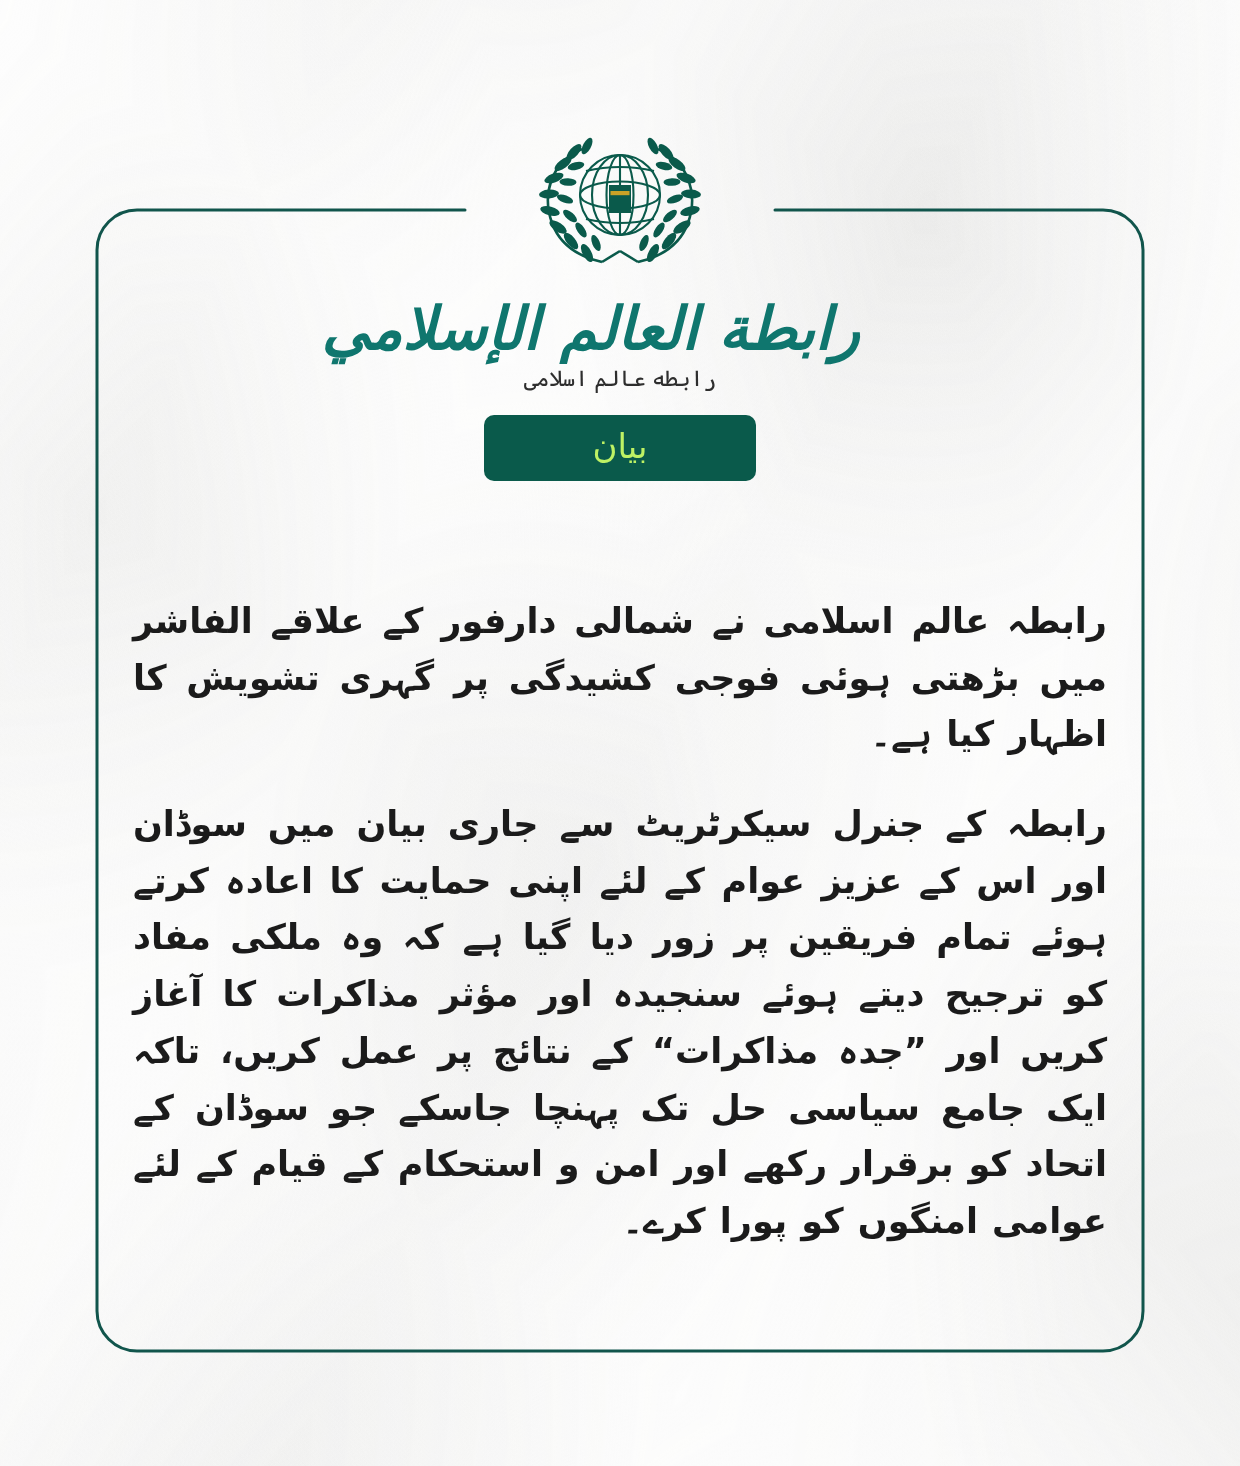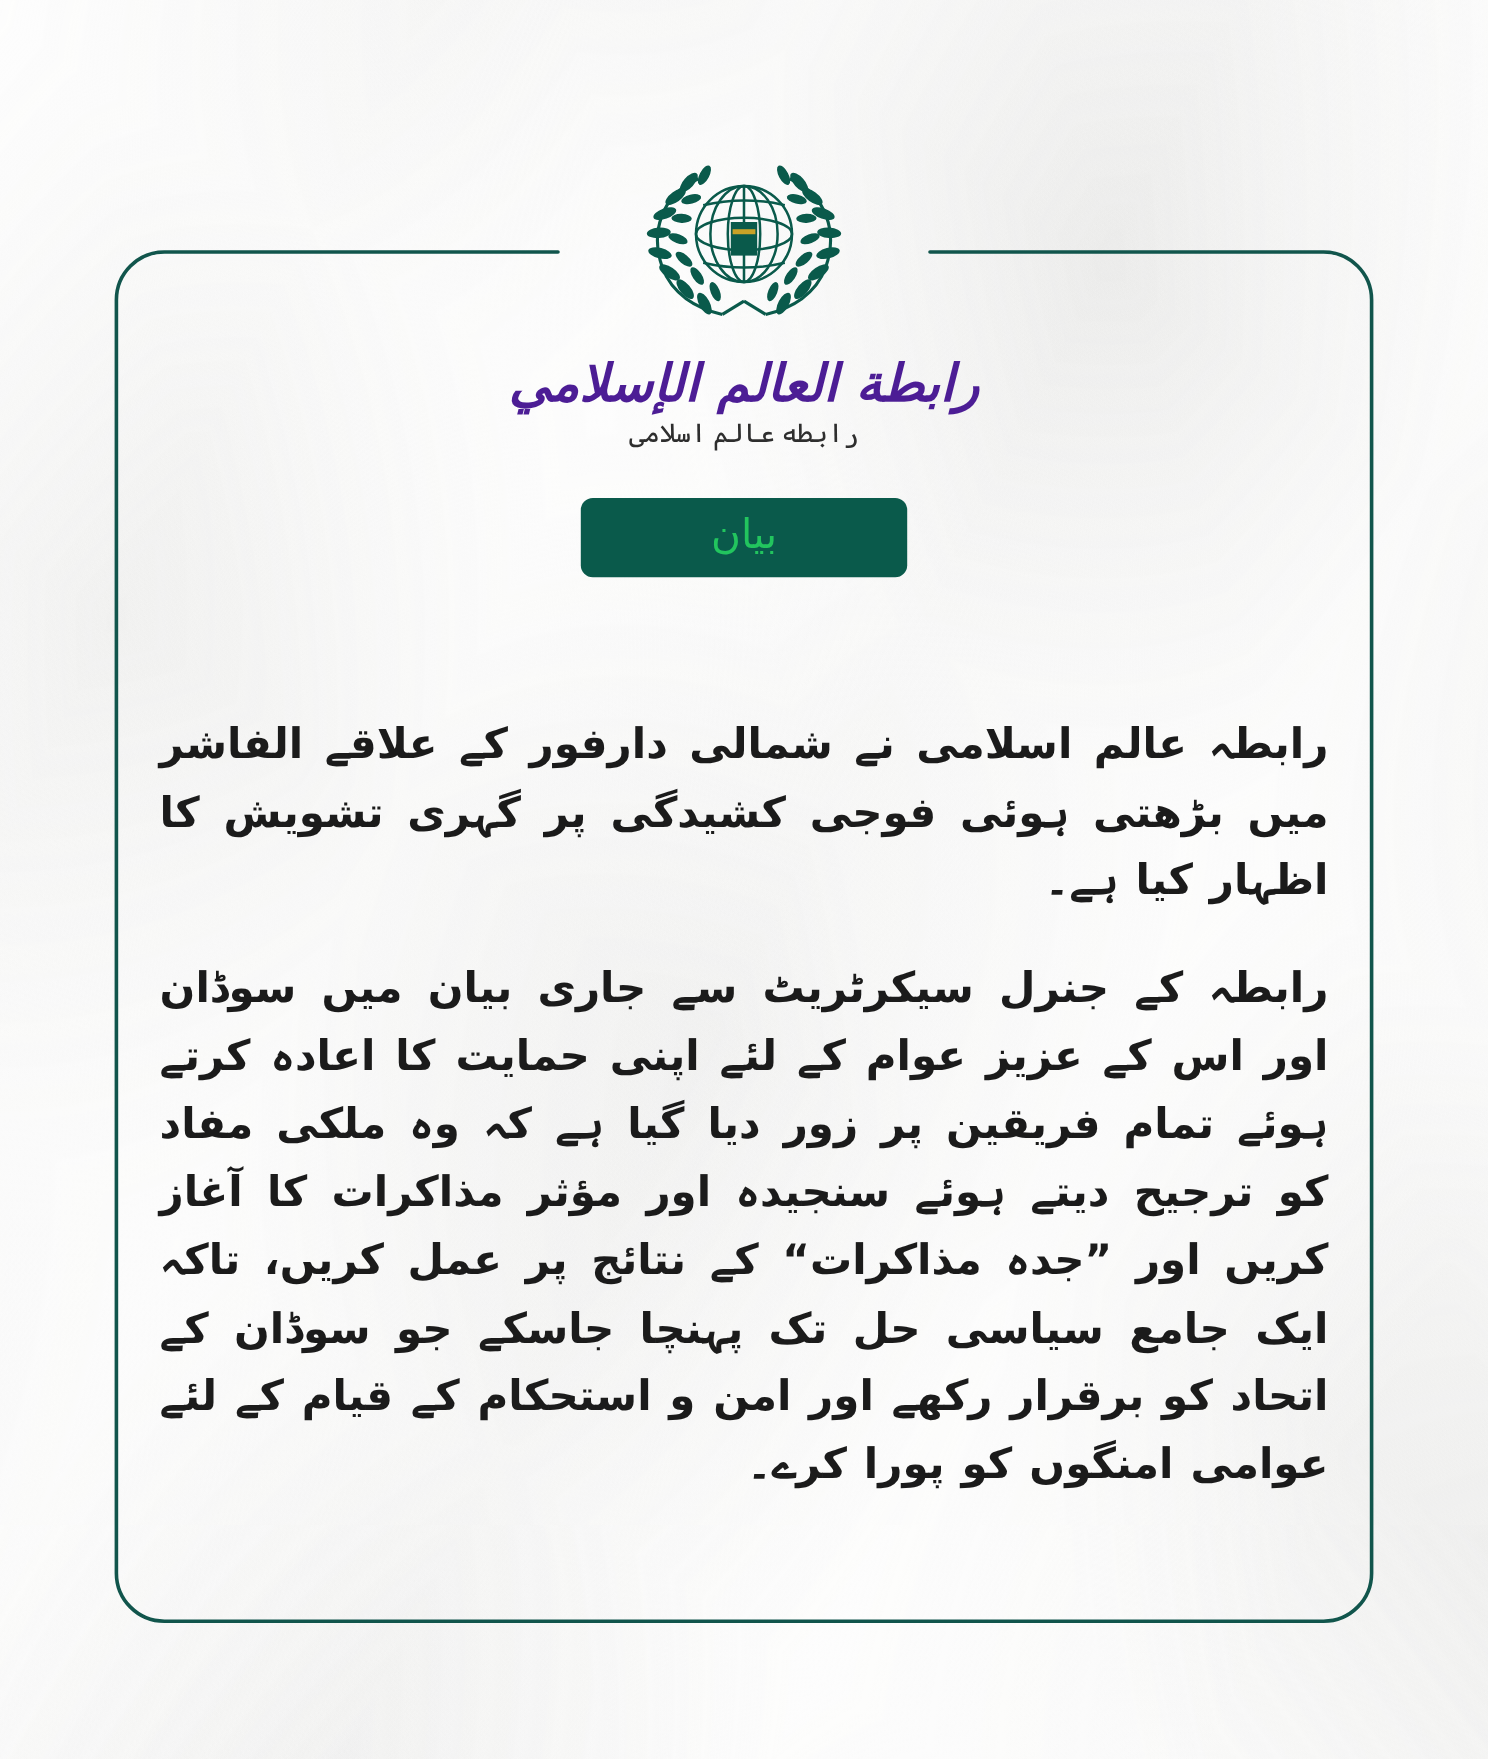--- a/index.html
+++ b/index.html
@@ -72,31 +72,31 @@
   .org-name {
     position: absolute;
     top: 88px;
     left: 50%;
     transform: translateX(-50%);
     width: 480px;
     text-align: center;
   }
   .org-name-ar {
     font-family: "DejaVu Sans", sans-serif;
-    font-size: 43px;
+    font-size: 59px;
     font-weight: 700;
-    color: #4c1d95;
+    color: #0f766e;
     letter-spacing: -1px;
     line-height: 1.12;
     font-style: italic;
     direction: rtl;
     white-space: nowrap;
   }
   .org-name-ur {
-    font-family: Liberation Serif, serif;
+    font-family: Liberation Sans, sans-serif;
     font-size: 22px;
     font-weight: 400;
     color: #2e2e2e;
     letter-spacing: 5px;
     margin-top: 4px;
     direction: rtl;
     white-space: nowrap;
   }
 
   
@@ -107,21 +107,21 @@
     transform: translateX(-50%);
     width: 272px;
     height: 66px;
     background: #0a5a4b;
     border-radius: 10px;
     display: flex;
     align-items: center;
     justify-content: center;
   }
   .badge-label {
-    color: #22c55e;
+    color: #bef264;
     font-size: 34px;
     font-weight: 400;
     direction: rtl;
     line-height: 1;
     padding-bottom: 4px;
   }
 
   
   .body-block {
     position: absolute;

